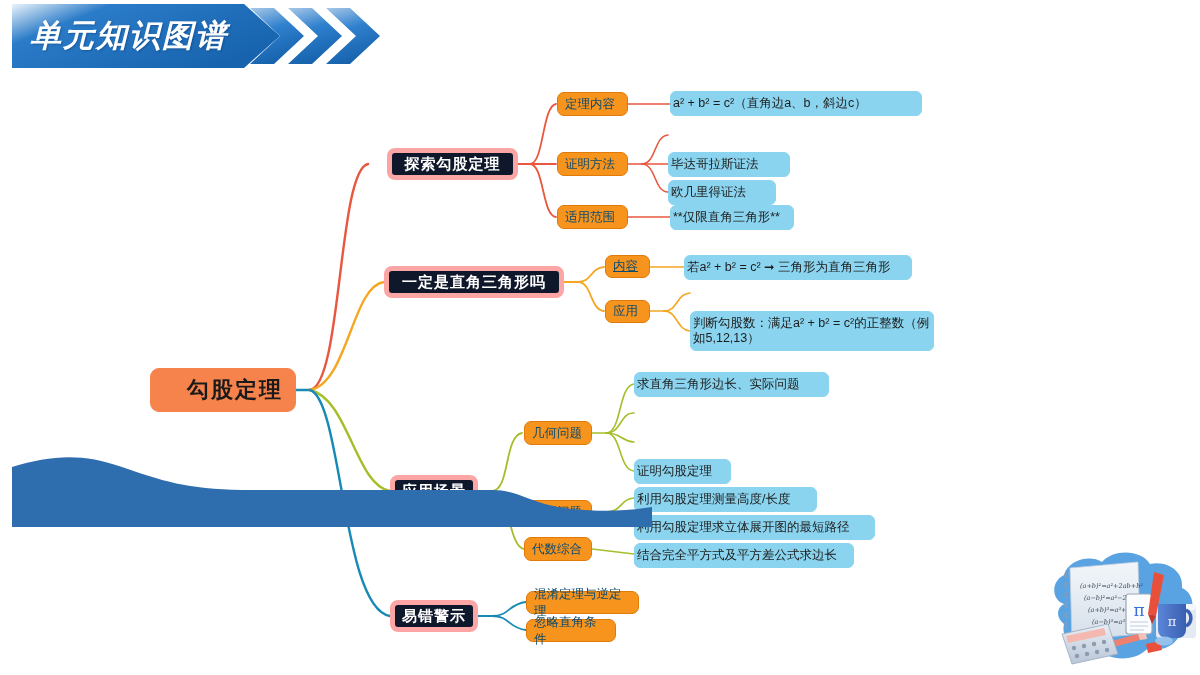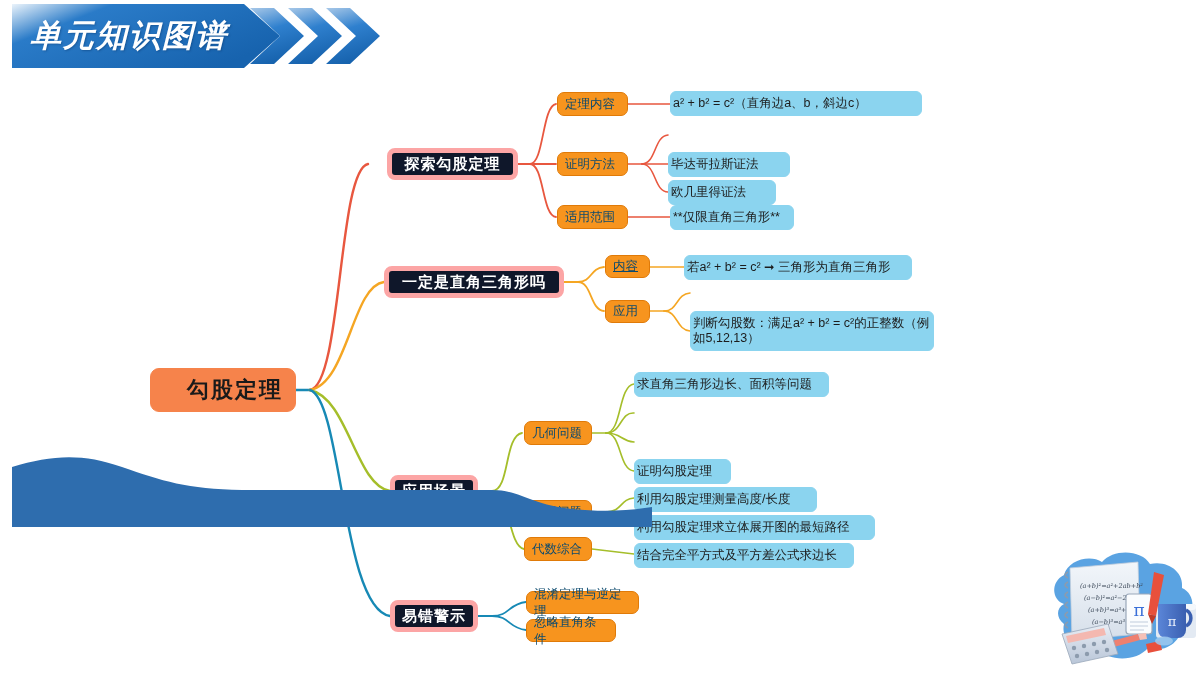--- a/index.html
+++ b/index.html
@@ -194,21 +194,21 @@
   </div>
 
   <div class="node node-l1" style="left:378px;top:475px;width:88px;height:32px;">
     <span>应用场景</span>
   </div>
 
   <div class="node node-l2" style="left:512px;top:421px;width:68px;height:24px;">
     <span>几何问题</span>
   </div>
   <div class="node node-l3" style="left:622px;top:372px;width:195px;height:25px;">
-    <span>求直角三角形边长、面积等问题</span>
+    <span>求直角三角形边长、实际问题</span>
   </div>
   <div class="node node-l3" style="left:622px;top:459px;width:97px;height:25px;">
     <span>证明勾股定理</span>
   </div>
 
   <div class="node node-l2" style="left:512px;top:500px;width:68px;height:24px;">
     <span>实际问题</span>
   </div>
   <div class="node node-l3" style="left:622px;top:487px;width:183px;height:25px;">
     <span>利用勾股定理测量高度/长度</span>

